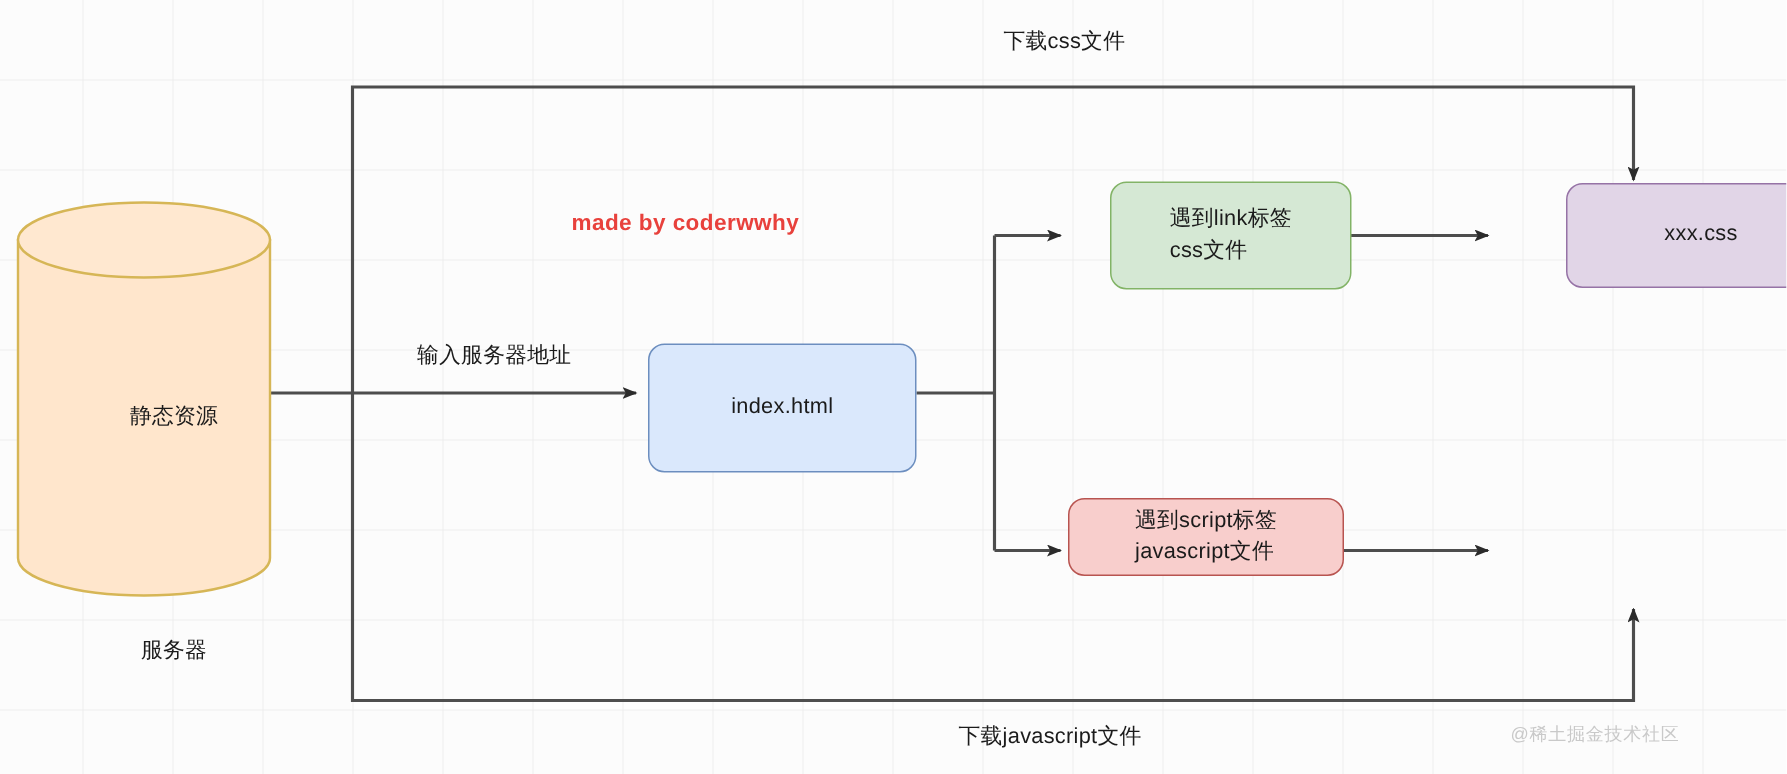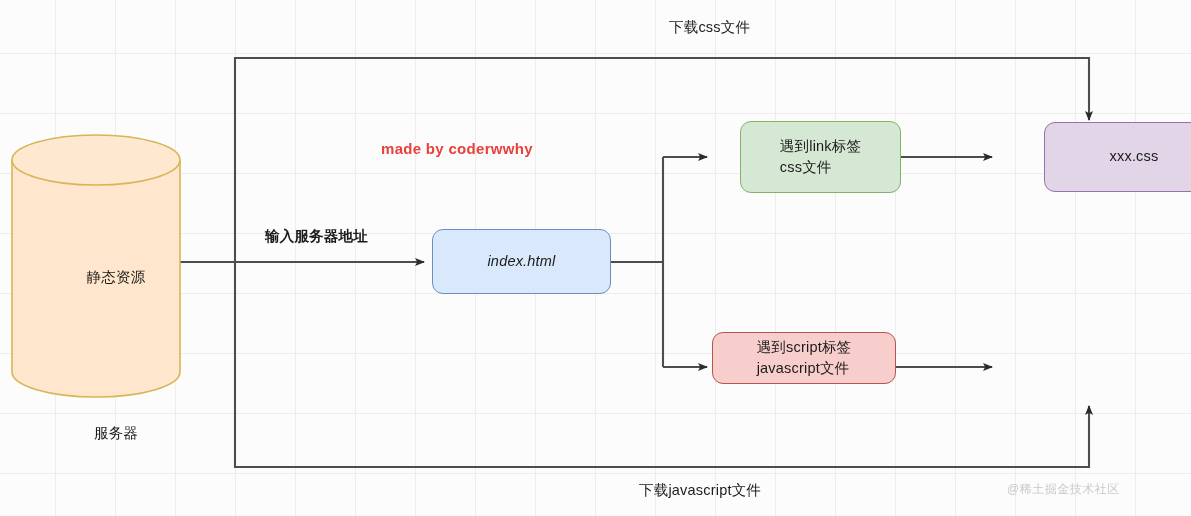--- a/index.html
+++ b/index.html
@@ -121,21 +121,21 @@
     <g>
       <path d="M12,160 L12,372 A84,25 0 0 0 180,372 L180,160 Z" fill="#ffe6cc" stroke="#d6b656" stroke-width="1.6"></path>
       <ellipse cx="96" cy="160" rx="84" ry="25" fill="#ffe8d0" stroke="#d6b656" stroke-width="1.6"></ellipse>
     </g>
   </svg>
 
   <div class="cyl-label" style="left:12px; top:268px;">静态资源</div>
 
   <div class="cyl-label" style="left:12px; top:424px;">服务器</div>
 
-  <div class="node rounded node-index" style="left:432px; top:229px; width:179px; height:65px;font-style:italic;">
+  <div class="node rounded node-index" style="left:432px; top:229px; width:179px; height:86px;">
     <span>index.html</span>
   </div>
 
   <div class="node rounded node-css-box" style="left:712px; top:121px; width:161px; height:72px;margin-left:28px;">
     <div class="inner-left">
       <div>遇到link标签</div>
       <div>css文件</div>
     </div>
   </div>
 
@@ -146,21 +146,21 @@
     </div>
   </div>
 
   <div class="node rounded node-cssfile" style="left:998px; top:122px; width:180px; height:70px;margin-left:46px;">
     <span>xxx.css</span>
   </div>
 
 
   <div class="edge-label" style="left:669px; top:18px;">下载css文件</div>
 
-  <div class="edge-label" style="left:265px; top:227px;font-weight:bold;">输入服务器地址</div>
+  <div class="edge-label" style="left:278px; top:227px;">输入服务器地址</div>
 
   <div class="edge-label" style="left:639px; top:481px;">下载javascript文件</div>
 
   <div class="made-by" style="left:381px; top:140px;">made by coderwwhy</div>
 
   <div class="watermark" style="left:1007px; top:481px;">@稀土掘金技术社区</div>
 
 </div>
 
 </body></html>

